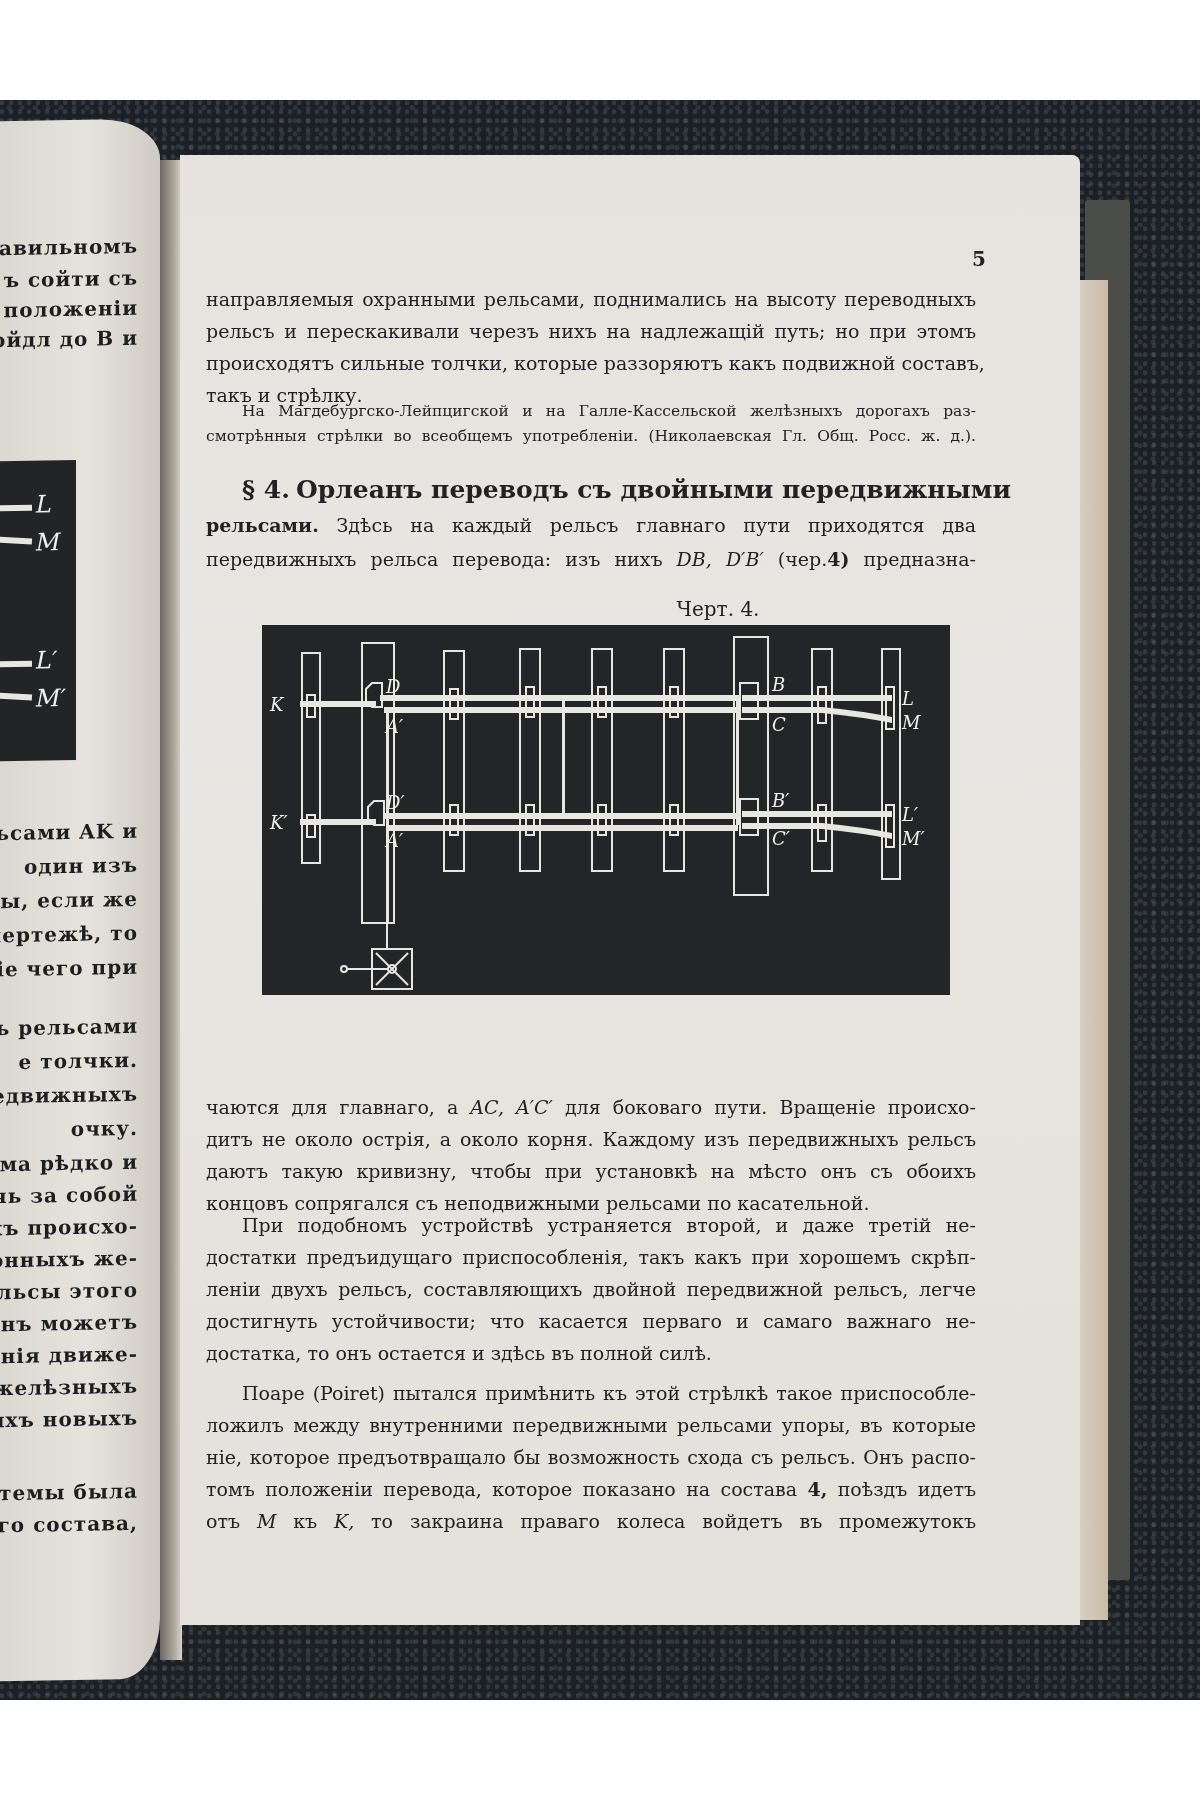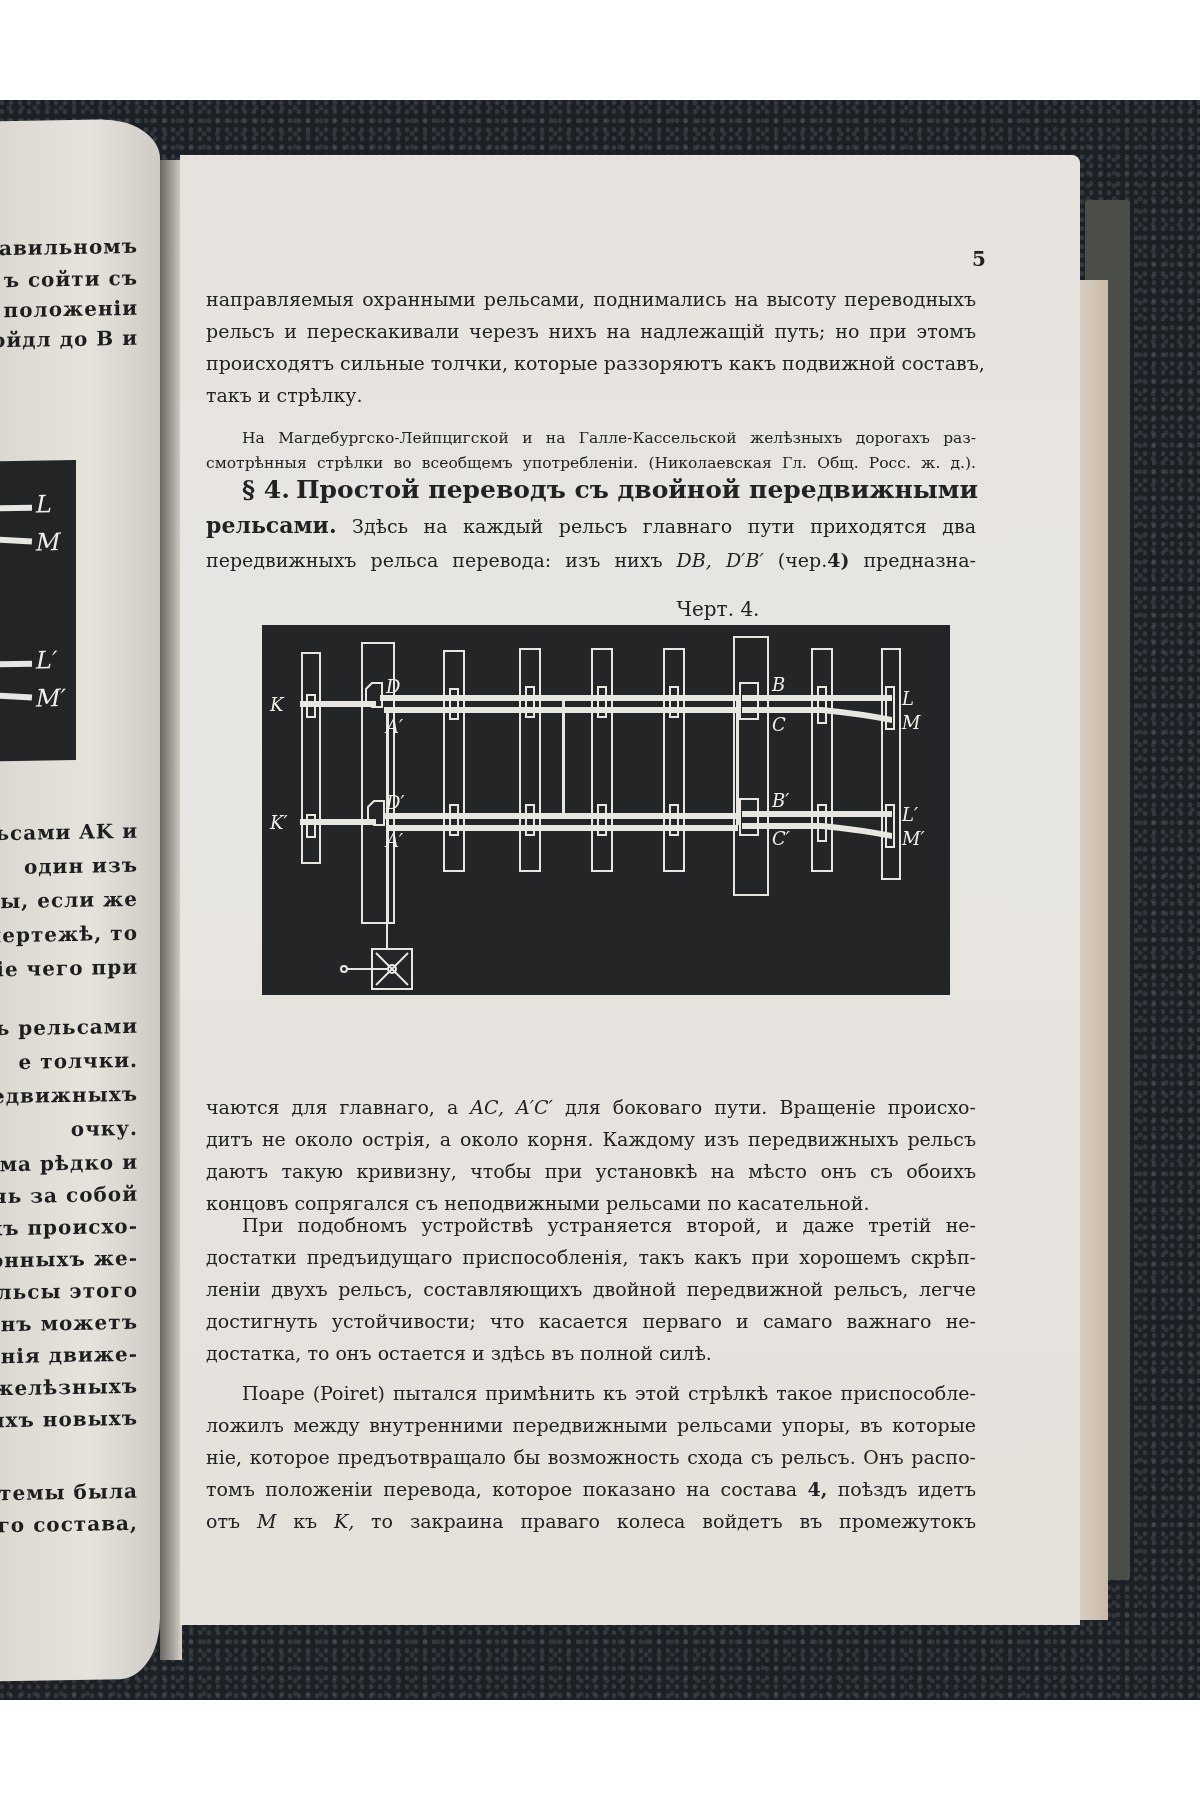--- a/index.html
+++ b/index.html
@@ -139,32 +139,32 @@
   <div class="right-page">
     <span class="page-number">5</span>
 
     <div class="text" style="top:128px">
       <span class="line">направляемыя охранными рельсами, поднимались на высоту переводныхъ</span>
       <span class="line">рельсъ и перескакивали черезъ нихъ на надлежащiй путь; но при этомъ</span>
       <span class="line">происходятъ сильные толчки, которые раззоряютъ какъ подвижной составъ,</span>
       <span class="line last">такъ и стрѣлку.</span>
     </div>
 
-    <div class="text small" style="top:271px">
+    <div class="text small" style="top:244px">
       <span class="line indent">На Магдебургско-Лейпцигской и на Галле-Кассельской желѣзныхъ дорогахъ раз-</span>
       <span class="line">смотрѣнныя стрѣлки во всеобщемъ употребленiи. (Николаевская Гл. Общ. Росс. ж. д.).</span>
     </div>
 
     <div class="text" style="top:318px; line-height:34px">
       <span class="line indent">
         <span class="heading">§ 4.</span>
-        <span class="heading">Простой переводъ съ двойной передвижными</span>
-      </span>
-      <span class="line">
-        <span class="heading" style="font-size:22px">рельсами.</span>
+        <span class="heading">Орлеанъ переводъ съ двойными передвижными</span>
+      </span>
+      <span class="line">
+        <span class="heading" style="font-size:19px">рельсами.</span>
         <span>Здѣсь на каждый рельсъ главнаго пути приходятся два</span>
       </span>
       <span class="line">
         <span>передвижныхъ рельса перевода: изъ нихъ</span>
         <span class="ital">DB,</span>
         <span class="ital">D′B′</span>
         <span>(чер.</span><span class="bold">4)</span>
         <span>предназна-</span>
       </span>
     </div>

